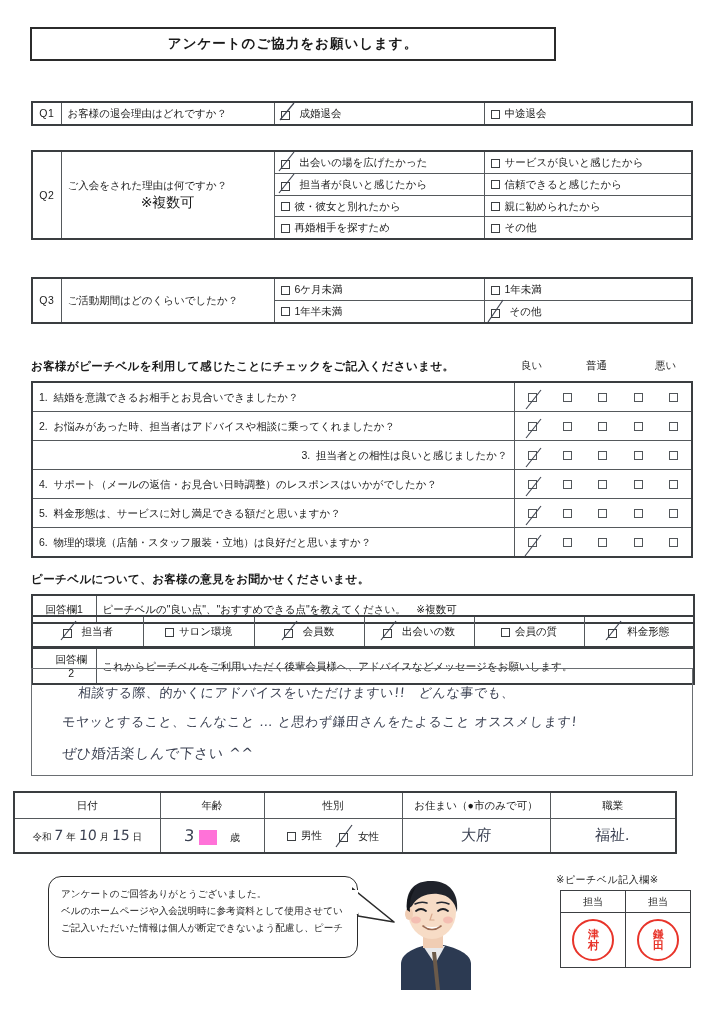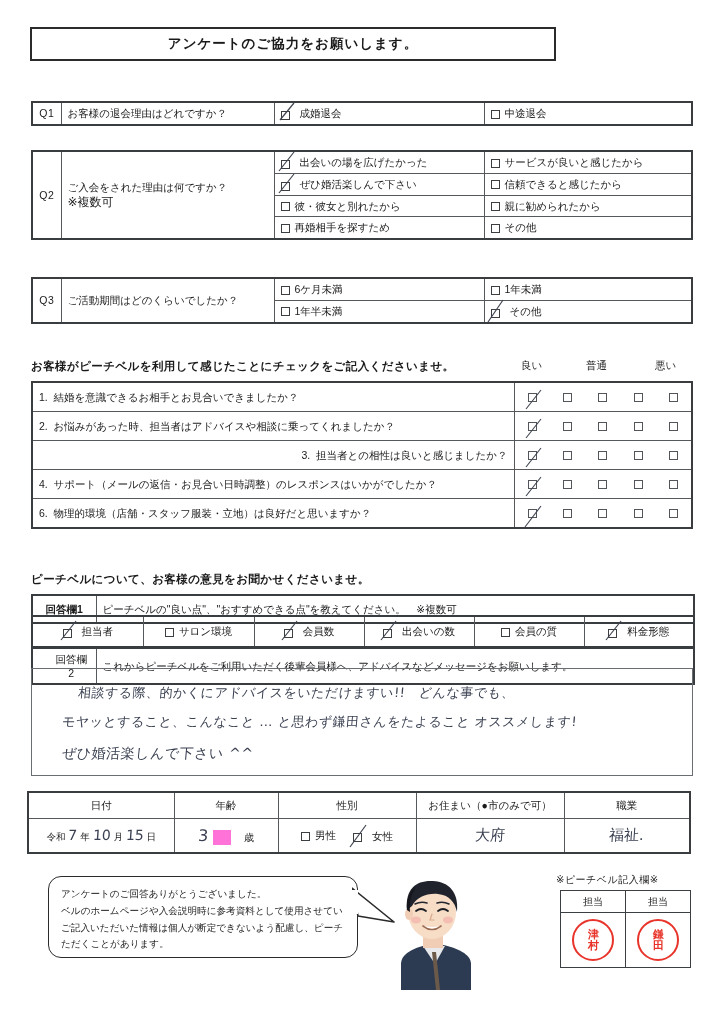--- a/index.html
+++ b/index.html
@@ -171,21 +171,21 @@
         <col style="width:29px">
         <col style="width:213px">
         <col style="width:210px">
         <col style="width:208px">
       </colgroup>
     <tbody>
         <tr>
       <td class="c qlabel" rowspan="4">Q2</td>
       <td rowspan="4">
         <div>ご入会をされた理由は何ですか？</div>
-        <div style="margin-top:0;font-size:12px;">※複数可</div>
+        <div style="margin-top:0;font-size:14px;text-align:center;">※複数可</div>
       </td>
       <td>
         <span class="opt">
           <span class="cbwrap">
             <span class="cb"></span>
             <span class="tick">
                   <svg width="22" height="24">
                     <line x1="2" y1="21" x2="17" y2="2" stroke="#3f4450" stroke-width="1.2"></line>
                   </svg>
                 </span>
@@ -204,21 +204,21 @@
       <td>
         <span class="opt">
           <span class="cbwrap">
             <span class="cb"></span>
             <span class="tick">
                   <svg width="22" height="24">
                     <line x1="2" y1="21" x2="17" y2="2" stroke="#3f4450" stroke-width="1.2"></line>
                   </svg>
                 </span>
           </span>
-          <span>ぜひ婚活楽しんで下さい</span>
+          <span>担当者が良いと感じたから</span>
         </span>
       </td>
       <td>
         <span class="opt">
               <span class="cb"></span>
           <span>信頼できると感じたから</span>
             </span>
       </td>
     </tr>
     <tr>
@@ -372,20 +372,41 @@
           <span class="rbox"></span>
           <span class="rbox"></span>
           <span class="rbox"></span>
         </div>
       </td>
     </tr>
     <tr>
       <td style="height:22px;">
         <span>4.</span>
         &nbsp;<span>サポート（メールの返信・お見合い日時調整）のレスポンスはいかがでしたか？</span>
+      </td>
+      <td class="rate-cell">
+        <div class="rate-row">
+          <span class="rbox">
+            <span class="tick" style="left:-5px;top:-6px;">
+                  <svg width="22" height="24">
+                    <line x1="2" y1="21" x2="17" y2="2" stroke="#3f4450" stroke-width="1.1"></line>
+                  </svg>
+                </span>
+          </span>
+          <span class="rbox"></span>
+          <span class="rbox"></span>
+          <span class="rbox"></span>
+          <span class="rbox"></span>
+        </div>
+      </td>
+    </tr>
+    <tr>
+      <td style="height:22px;">
+        <span>5.</span>
+        &nbsp;<span>料金形態は、サービスに対し満足できる額だと思いますか？</span>
       </td>
       <td class="rate-cell">
         <div class="rate-row">
           <span class="rbox">
             <span class="tick" style="left:-5px;top:-6px;">
                   <svg width="22" height="24">
                     <line x1="2" y1="21" x2="17" y2="2" stroke="#3f4450" stroke-width="1.1"></line>
                   </svg>
                 </span>
           </span>
@@ -422,21 +443,21 @@
 
   <div class="sec-head" style="left:31px;top:572px;">ピーチベルについて、お客様の意見をお聞かせくださいませ。</div>
 
   <table class="tbl outer" style="left:31px;top:594px;width:662px;">
     <colgroup>
         <col style="width:64px">
         <col style="width:598px">
       </colgroup>
     <tbody>
         <tr>
-      <td class="c" style="height:20px;font-weight:bold;">回答欄1</td>
+      <td class="c" style="height:20px;">回答欄1</td>
       <td>ピーチベルの"良い点"、"おすすめできる点"を教えてください。　※複数可</td>
     </tr>
   </tbody>
     </table>
 
   <table class="tbl outer" style="left:31px;top:615px;width:662px;">
     <colgroup>
         <col style="width:111px">
         <col style="width:111px">
         <col style="width:110px">
@@ -525,21 +546,21 @@
       <td>これからピーチベルをご利用いただく後輩会員様へ、アドバイスなどメッセージをお願いします。</td>
     </tr>
   </tbody>
     </table>
 
   <div class="hw-box"></div>
   <div class="hw-line" style="left:78px;top:684px;">相談する際、的かくにアドバイスをいただけますい!!　どんな事でも、</div>
   <div class="hw-line" style="left:62px;top:713px;">モヤッとすること、こんなこと … と思わず鎌田さんをたよること オススメします!</div>
   <div class="hw-line" style="left:62px;top:745px;font-size:14px;">ぜひ婚活楽しんで下さい ^^</div>
 
-  <table class="tbl outer" style="left:27px;top:791px;width:662px;">
+  <table class="tbl outer" style="left:13px;top:791px;width:662px;">
     <colgroup>
         <col style="width:146px">
         <col style="width:104px">
         <col style="width:138px">
         <col style="width:148px">
         <col style="width:126px">
       </colgroup>
     <tbody>
         <tr>
       <td class="c" style="height:19px;">日付</td>
@@ -587,21 +608,20 @@
         <span class="hand-sm" style="font-size:15px;">福祉.</span>
       </td>
     </tr>
   </tbody>
     </table>
 
   <div class="bubble">
     <div>アンケートのご回答ありがとうございました。</div>
     <div>ベルのホームページや入会説明時に参考資料として使用させてい</div>
     <div>ご記入いただいた情報は個人が断定できないよう配慮し、ピーチ</div>
-    <div>ただくことがあります。</div>
   </div>
   <svg class="bubble-tail" viewBox="0 0 44 40">
     <polygon points="0,2 42,36 6,30" fill="#ffffff" stroke="#2b2b2b" stroke-width="1.6" stroke-linejoin="round"></polygon>
     <rect x="-2" y="4" width="8" height="24" fill="#ffffff"></rect>
   </svg>
 
   <svg class="portrait" viewBox="0 0 96 122">
 
     <path d="M18 122 L18 96 C18 86 30 80 44 77 L60 77 C74 80 88 86 88 96 L88 122 Z" fill="#2c3a52"></path>
     <path d="M40 78 L52 96 L62 78 Z" fill="#e8e9ec"></path>

